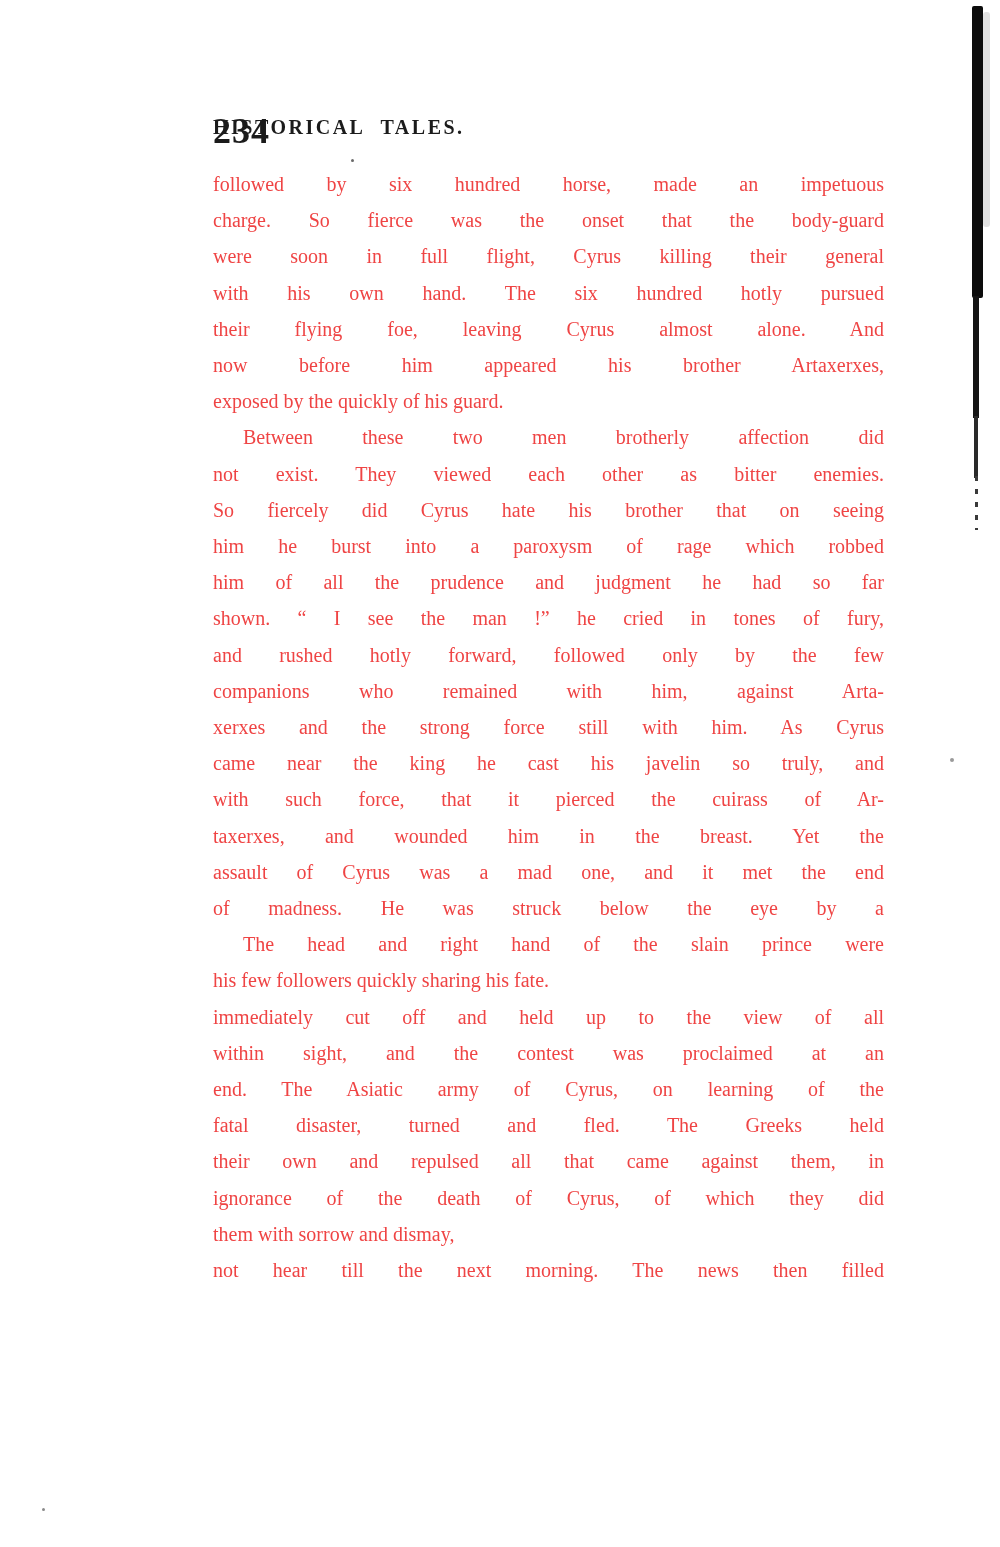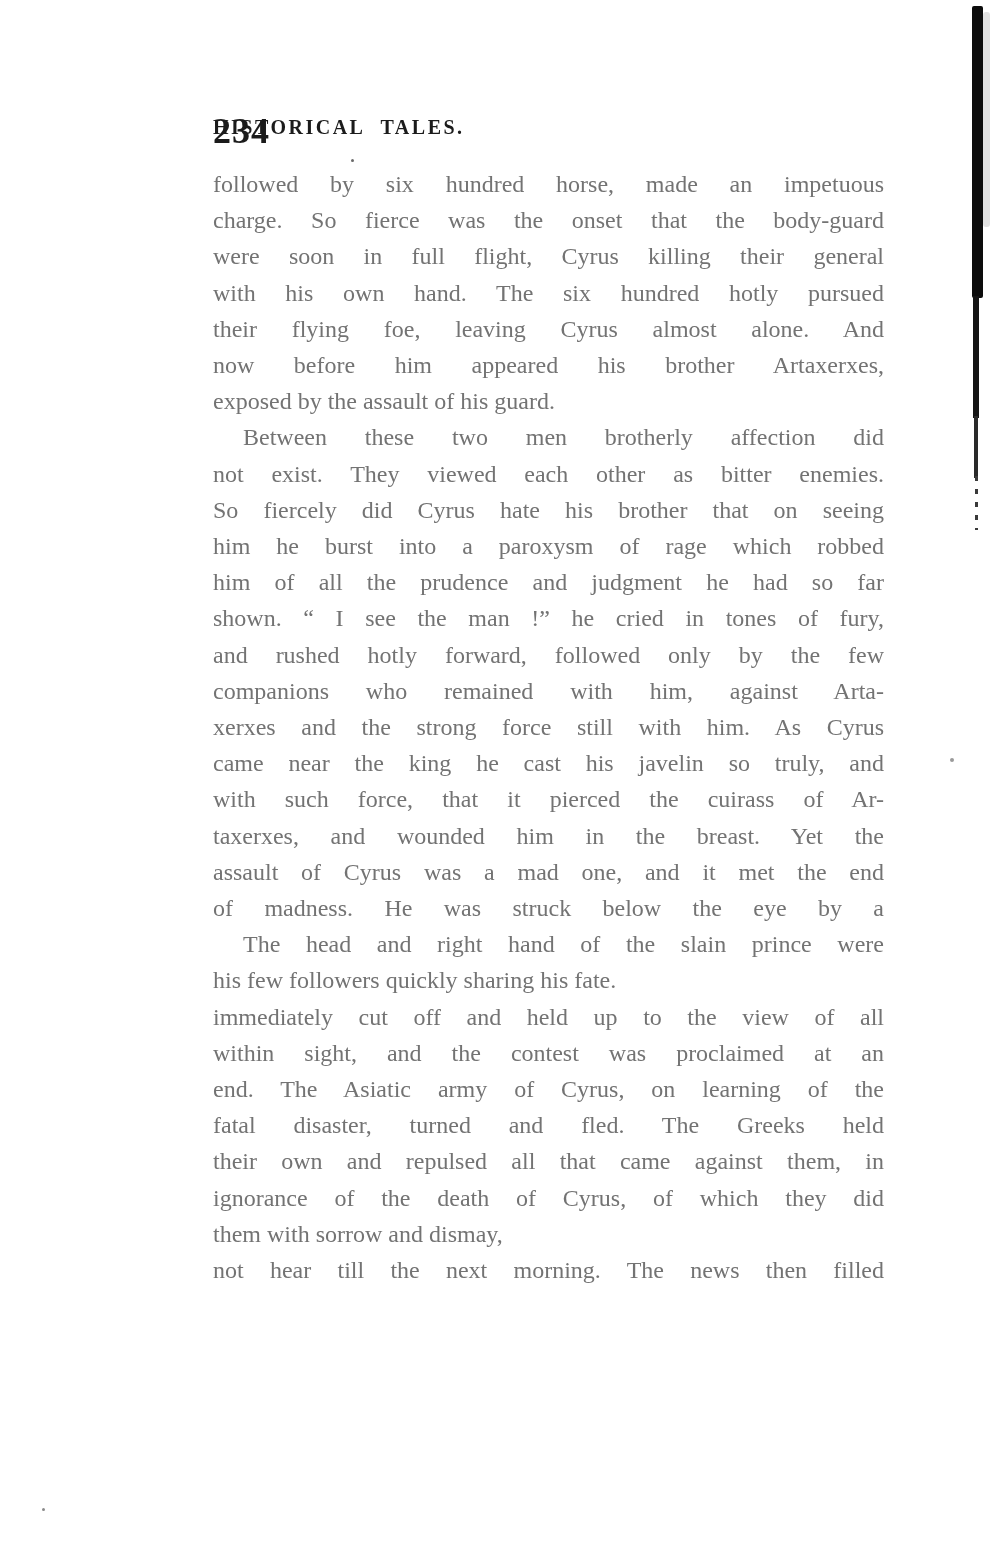--- a/index.html
+++ b/index.html
@@ -18,25 +18,25 @@
     font-size:36px;font-weight:700;letter-spacing:1px;
   }
   .running{
     position:absolute;left:0;right:0;top:8px;
     text-align:left;
     font-size:20px;font-weight:700;
     letter-spacing:2.5px;word-spacing:9px;
   }
   .textbody{position:absolute;left:213px;top:166px;width:671px;}
   .line{
-    font-size:24px;line-height:36.2px;
+    font-size:20px;line-height:36.2px;
     text-align:justify;
     -moz-text-align-last:justify;
     text-align-last:justify;
-    color:#737373;
+    color:#ef4444;
   }
   .line.last{text-align-last:left;-moz-text-align-last:left;}
   .line.indent{padding-left:30px;}
   
   .spine{position:absolute;top:0;right:0;width:30px;height:560px;}
   .spine .seg1{position:absolute;left:2px;top:6px;width:11px;height:292px;background:#0c0c0c;border-radius:2px;}
   .spine .seg2{position:absolute;left:3px;top:296px;width:6px;height:122px;background:#151515;}
   .spine .seg3{position:absolute;left:4px;top:416px;width:4px;height:62px;background:#2a2a2a;}
   .spine .seg4{position:absolute;left:5px;top:476px;width:3px;height:54px;
     background:repeating-linear-gradient(to bottom,#3a3a3a 0 5px,transparent 5px 13px);}
@@ -53,21 +53,21 @@
     <span class="running">HISTORICAL TALES.</span>
   </div>
 
   <div class="textbody" id="textbody">
       <div class="line">followed by six hundred horse, made an impetuous</div>
       <div class="line">charge.  So fierce was the onset that the body-guard</div>
       <div class="line">were soon in full flight, Cyrus killing their general</div>
       <div class="line">with his own hand.  The six hundred hotly pursued</div>
       <div class="line">their flying foe, leaving Cyrus almost alone.  And</div>
       <div class="line">now before him appeared his brother Artaxerxes,</div>
-      <div class="line last">exposed by the assault of his guard.</div>
+      <div class="line last">exposed by the quickly of his guard.</div>
       <div class="line indent">Between these two men brotherly affection did</div>
       <div class="line">not exist.  They viewed each other as bitter enemies.</div>
       <div class="line">So fiercely did Cyrus hate his brother that on seeing</div>
       <div class="line">him he burst into a paroxysm of rage which robbed</div>
       <div class="line">him of all the prudence and judgment he had so far</div>
       <div class="line">shown.  “ I see the man !” he cried in tones of fury,</div>
       <div class="line">and rushed hotly forward, followed only by the few</div>
       <div class="line">companions who remained with him, against Arta-</div>
       <div class="line">xerxes and the strong force still with him.  As Cyrus</div>
       <div class="line">came near the king he cast his javelin so truly, and</div>

